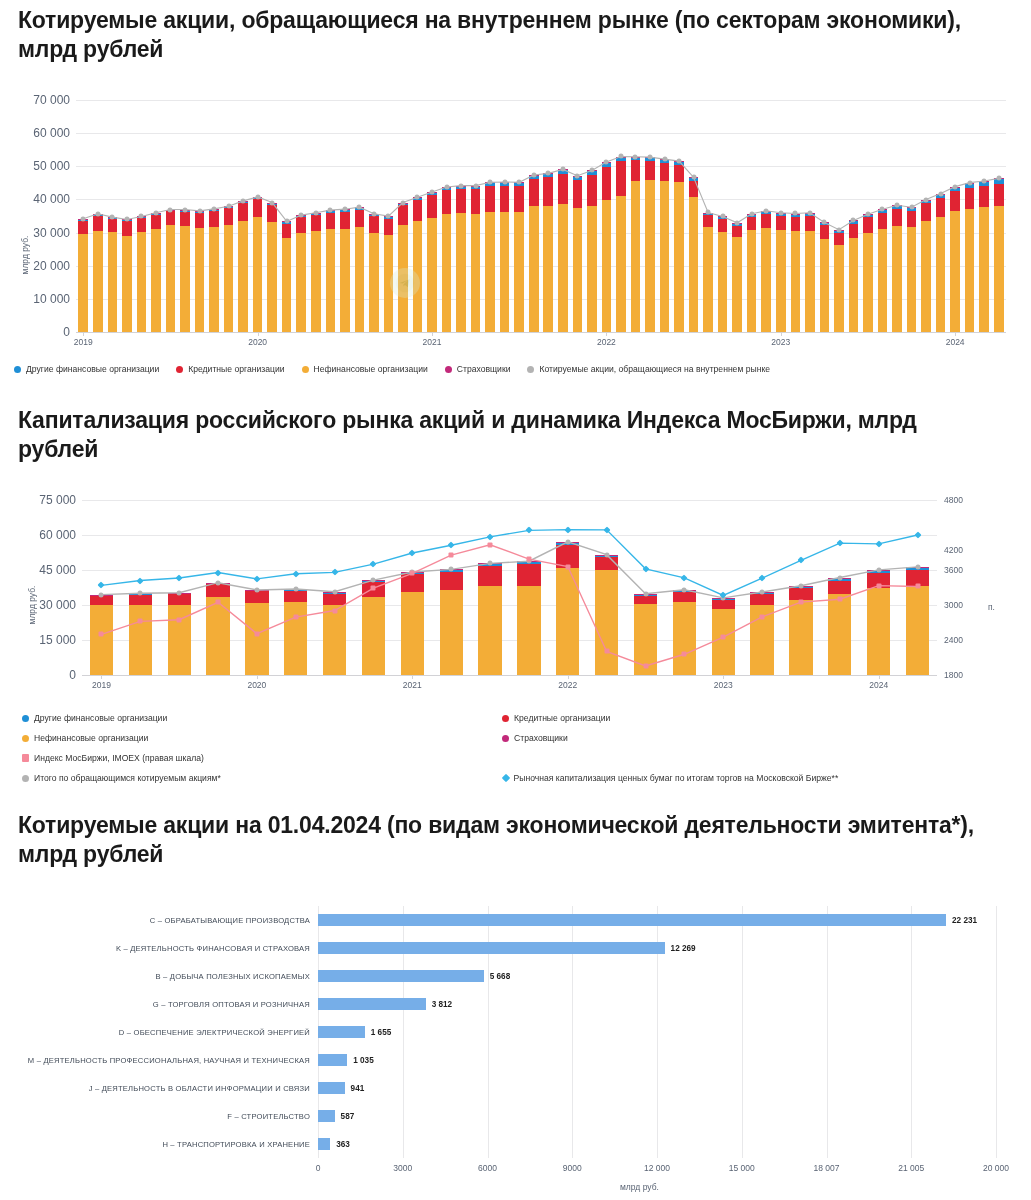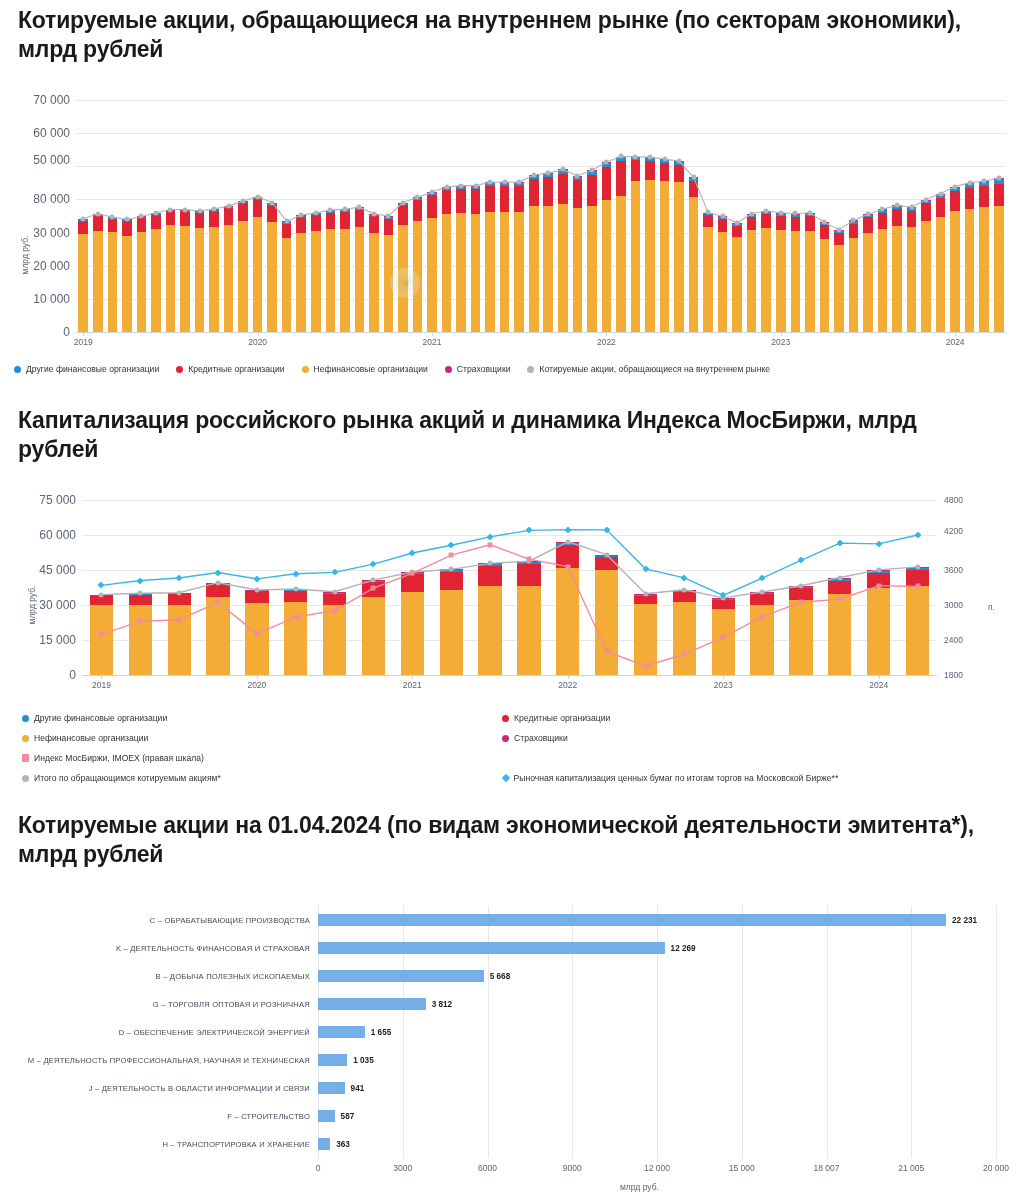--- a/index.html
+++ b/index.html
@@ -108,23 +108,23 @@
   <div class="plot" id="chart1-plot" style="left:76px; top:10px; width:930px; height:232px;">
       <div class="gridline" style="top: 232px;"></div>
       <div class="ytick" style="top: 232px;">0</div>
       <div class="gridline" style="top: 198.857px;"></div>
       <div class="ytick" style="top: 198.857px;">10 000</div>
       <div class="gridline" style="top: 165.714px;"></div>
       <div class="ytick" style="top: 165.714px;">20 000</div>
       <div class="gridline" style="top: 132.571px;"></div>
       <div class="ytick" style="top: 132.571px;">30 000</div>
       <div class="gridline" style="top: 99.4286px;"></div>
-      <div class="ytick" style="top: 99.4286px;">80 000</div>
+      <div class="ytick" style="top: 99.4286px;">40 000</div>
       <div class="gridline" style="top: 66.2857px;"></div>
-      <div class="ytick" style="top: 60px;">50 000</div>
+      <div class="ytick" style="top: 66px;">50 000</div>
       <div class="gridline" style="top: 33.1429px;"></div>
       <div class="ytick" style="top: 33.1429px;">60 000</div>
       <div class="gridline" style="top: 0px;"></div>
       <div class="ytick" style="top: 0px;">70 000</div>
       <div class="axis-base" style="top: 232px;"></div>
       <div class="bar" style="left: 2.47031px; width: 9.59062px;">
         <div class="seg" style="bottom: 0px; height: 98.1029px; background: rgb(243, 173, 55);"></div>
         <div class="seg" style="bottom: 98.1029px; height: 13.2571px; background: rgb(224, 36, 51);"></div>
         <div class="seg" style="bottom: 111.36px; height: 1.65714px; background: rgb(31, 143, 214);"></div>
         <div class="seg" style="bottom: 113.017px; height: 0.198857px; background: rgb(194, 41, 122);"></div>
@@ -633,21 +633,21 @@
       <div class="gridline" style="top: 70px;"></div>
       <div class="ytick" style="top: 70px;">45 000</div>
       <div class="gridline" style="top: 35px;"></div>
       <div class="ytick" style="top: 35px;">60 000</div>
       <div class="gridline" style="top: 0px;"></div>
       <div class="ytick" style="top: 0px;">75 000</div>
       <div class="ytick-r" style="top: 175px;">1800</div>
       <div class="ytick-r" style="top: 140px;">2400</div>
       <div class="ytick-r" style="top: 105px;">3000</div>
       <div class="ytick-r" style="top: 70px;">3600</div>
-      <div class="ytick-r" style="top: 31px;">4200</div>
+      <div class="ytick-r" style="top: 50px;">4200</div>
       <div class="ytick-r" style="top: 0px;">4800</div>
       <div class="axis-base" style="top: 175px;"></div>
       <div class="bar" style="left: 7.77273px; width: 23.3182px;">
         <div class="seg" style="bottom: 0px; height: 69.5333px; background: rgb(243, 173, 55);"></div>
         <div class="seg" style="bottom: 69.5333px; height: 9.56667px; background: rgb(224, 36, 51);"></div>
         <div class="seg" style="bottom: 79.1px; height: 1.16667px; background: rgb(31, 143, 214);"></div>
         <div class="seg" style="bottom: 80.2667px; height: 0.14px; background: rgb(194, 41, 122);"></div>
       </div>
       <div class="bar" style="left: 46.6364px; width: 23.3182px;">
         <div class="seg" style="bottom: 0px; height: 70.2333px; background: rgb(243, 173, 55);"></div>

